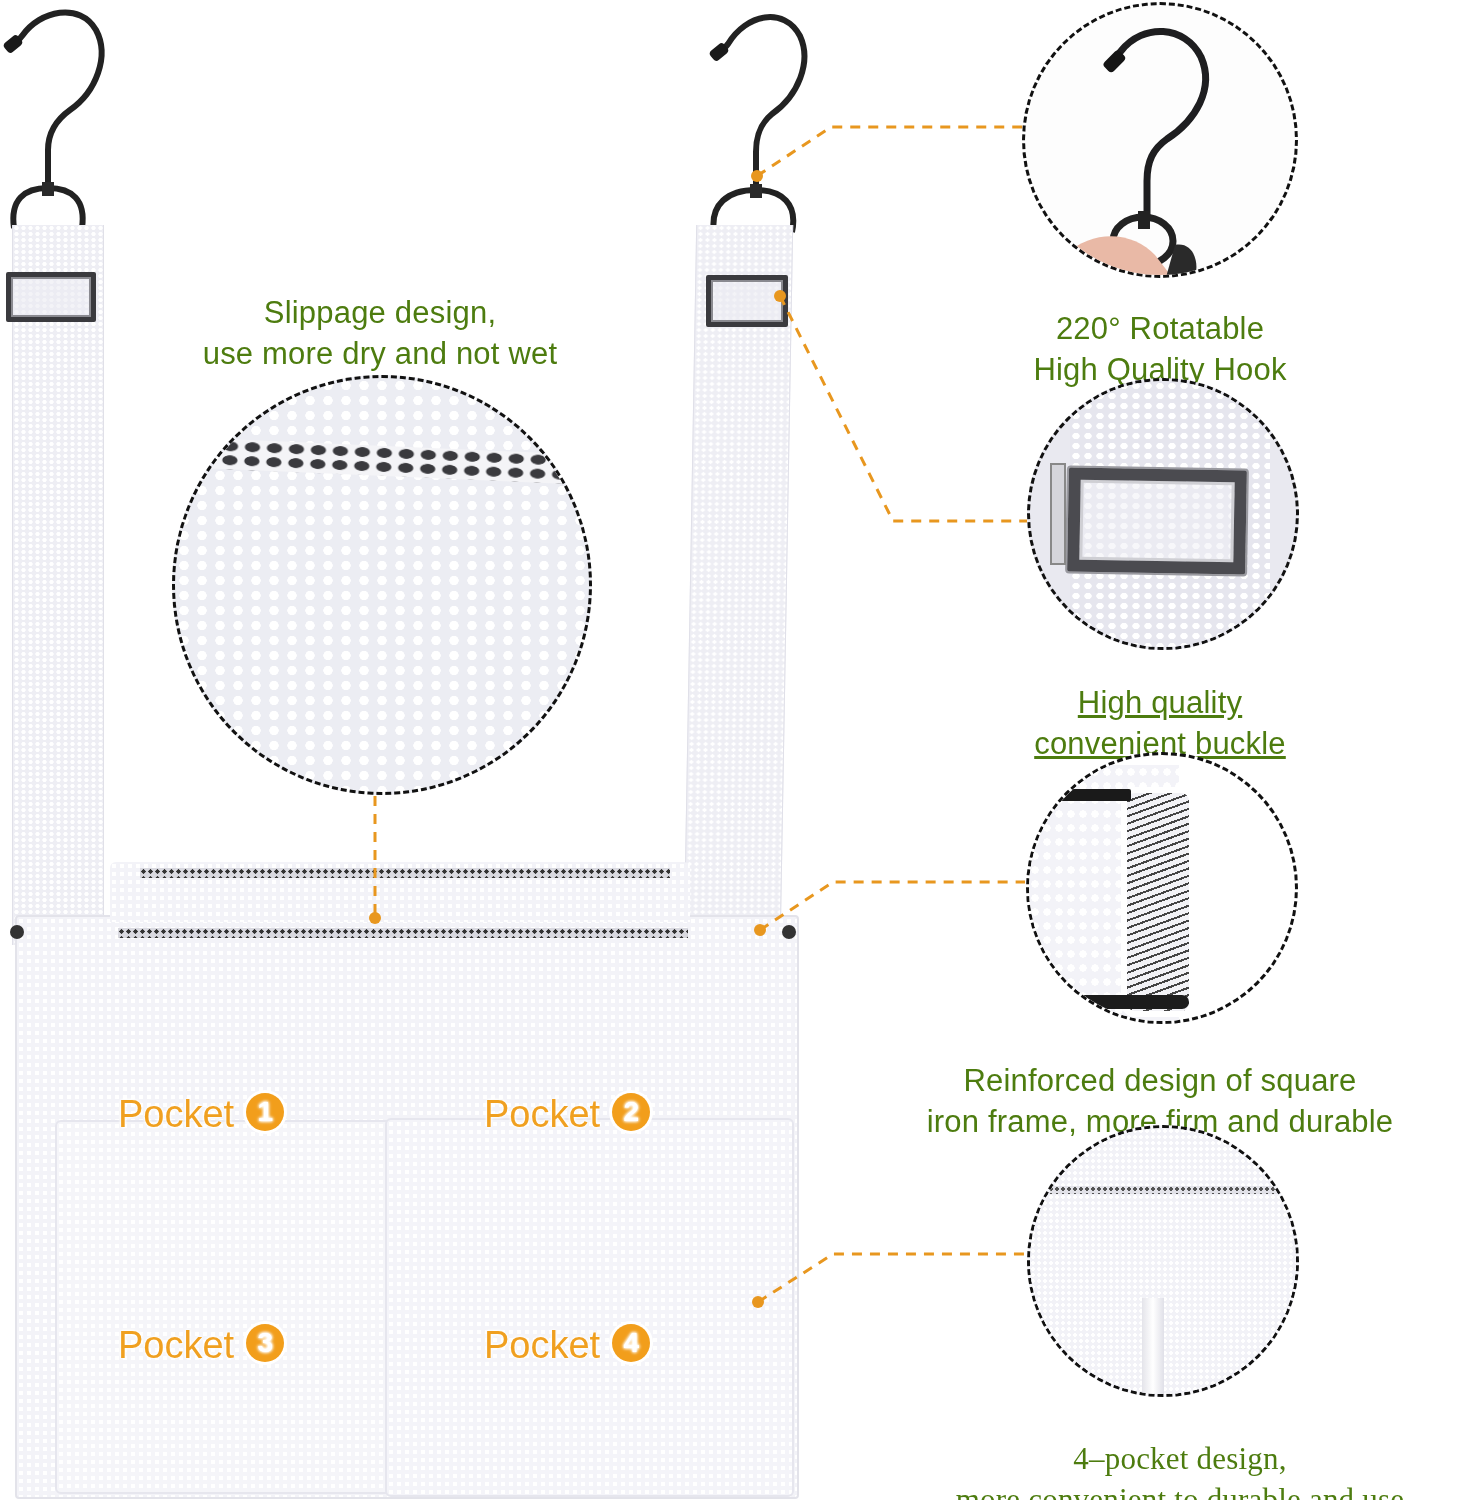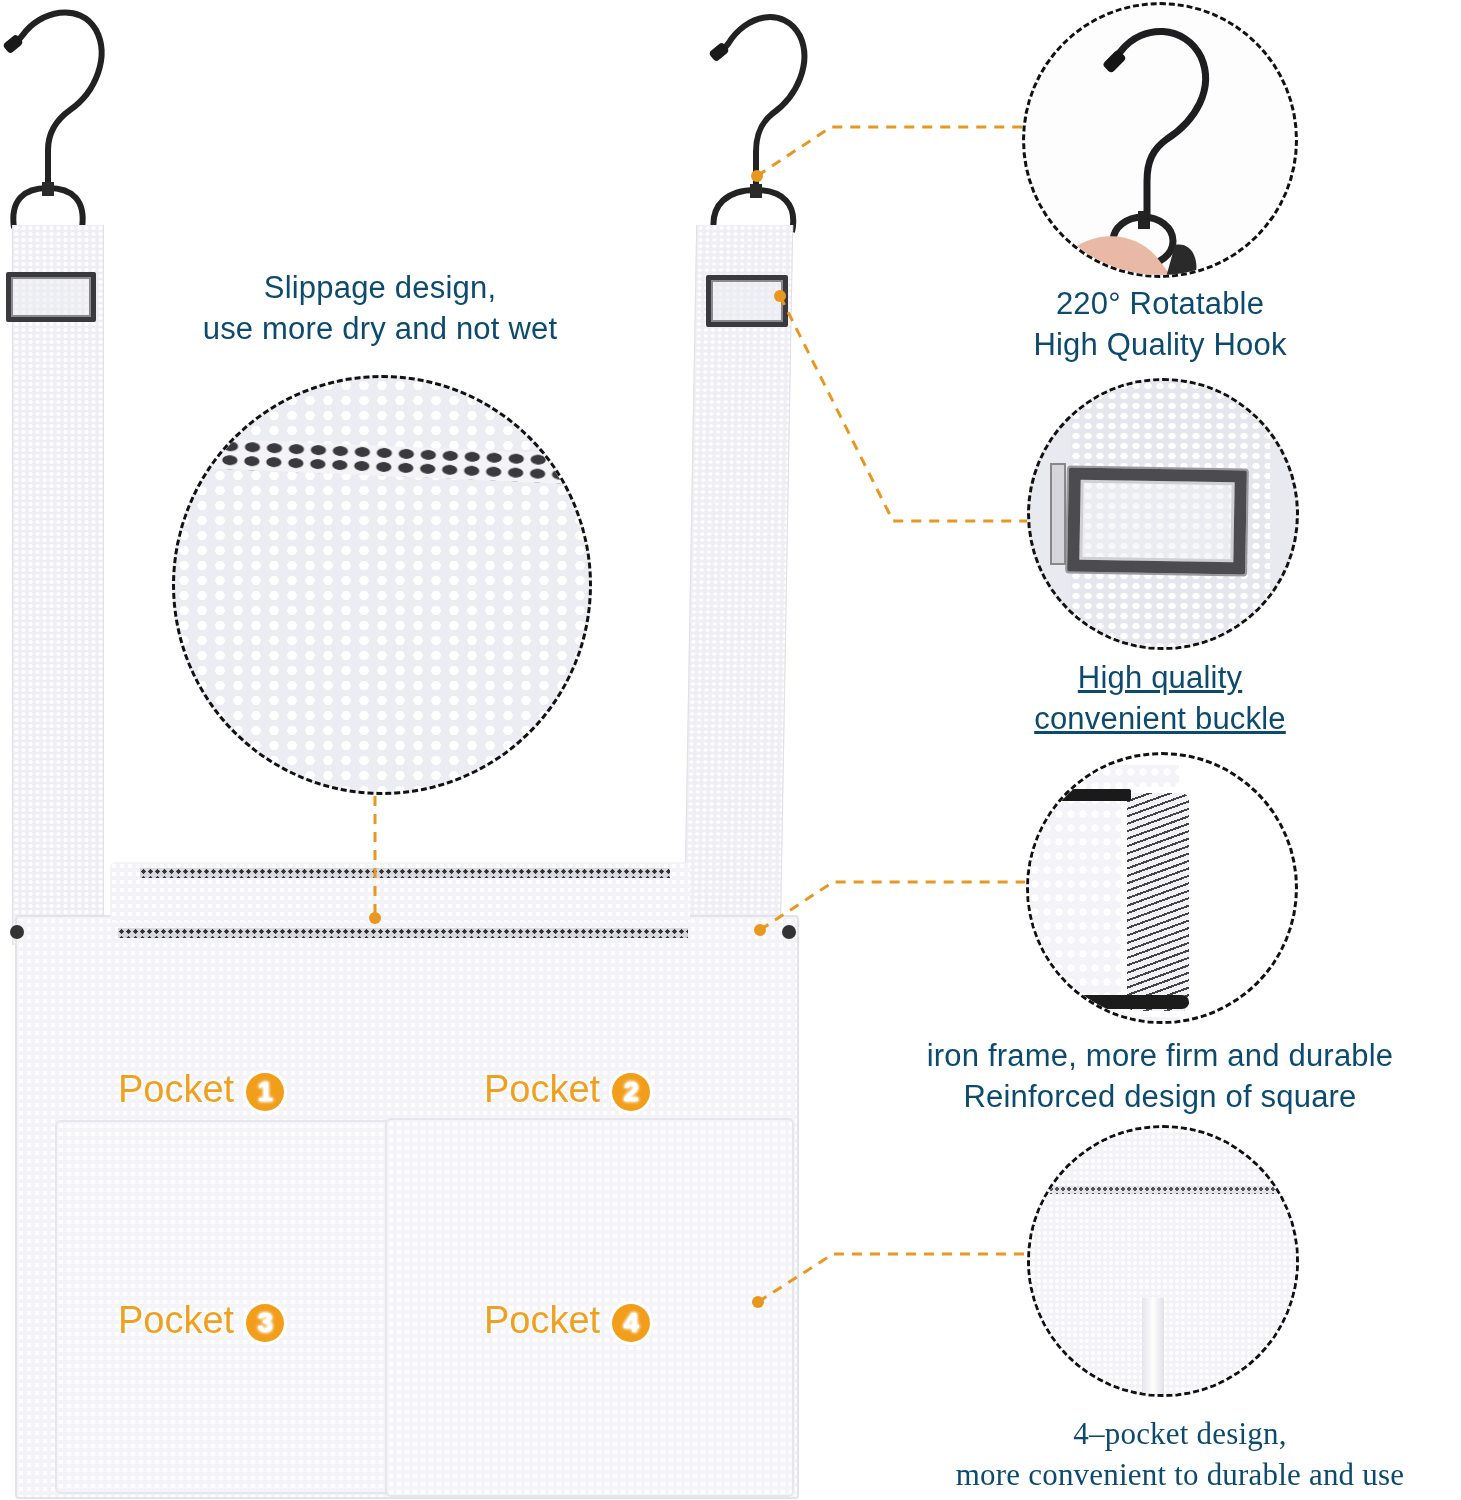--- a/index.html
+++ b/index.html
@@ -1,32 +1,32 @@
 <!DOCTYPE html>
 <html><head>
 <meta charset="utf-8">
 <style>
   html, body { margin:0; padding:0; background:#ffffff; }
   body { width:1461px; height:1500px; position:relative; overflow:hidden;
          font-family:"Liberation Sans", "DejaVu Sans", sans-serif; }
   .abs { position:absolute; }
-  .label { position:absolute; color:#0c4a6e; text-align:center; line-height:1.32;
-           font-size:31px; letter-spacing:0.2px; white-space:nowrap; }
+  .label { position:absolute; color:#4d7c0f; text-align:center; line-height:1.32;
+           font-size:31px; letter-spacing:0.2px; white-space:nowrap;margin-top:25px; }
   .circle { position:absolute; border:3px dashed #111; border-radius:50%;
             overflow:hidden; box-sizing:border-box; background:#fbfbfd; }
   .mesh { background-color:#f3f3f8;
           background-image:radial-gradient(circle, #ffffff 38%, rgba(255,255,255,0) 42%);
           background-size:8px 8px; }
   .strap { position:absolute; background-color:#eeeef4;
            background-image:radial-gradient(ellipse at center, #ffffff 40%, rgba(255,255,255,0) 46%);
            background-size:7px 6px; border-left:1px solid #e0e0e8; border-right:1px solid #e0e0e8; }
   .buckle { position:absolute; border:5px solid #3a3a3e; border-radius:2px; background:rgba(235,235,242,0.6);
             box-shadow: inset 0 0 0 2px #8a8a90; }
   .pocket-label { position:absolute; color:#f0a020; font-size:38px; white-space:nowrap;
-                  text-shadow: 0 0 3px #fff, 0 0 3px #fff, 0 0 4px #fff; display:flex; align-items:flex-end; gap:12px; }
+                  text-shadow: 0 0 3px #fff, 0 0 3px #fff, 0 0 4px #fff; display:flex; align-items:flex-start; gap:12px;margin-top:25px; }
   .num-badge { display:inline-flex; width:38px; height:38px; border-radius:50%; background:#f29e1b;
                color:#fff; font-weight:bold; font-size:28px; align-items:center; justify-content:center;
                box-shadow:0 0 0 3px #fff; }
   .dark-band { position:absolute; height:10px;
                background-image:radial-gradient(circle, #333 40%, rgba(0,0,0,0) 46%);
                background-size:7px 7px; background-color:#d9d9e0; }
   svg { position:absolute; overflow:visible; }
 </style>
 </head>
 <body>
@@ -139,22 +139,22 @@
 </div>
 
 <div class="circle" style="left:1026px;top:752px;width:272px;height:272px;background:#ffffff;">
   <div class="abs mesh" style="left:0;top:10px;width:150px;height:262px;background-size:12px 14px;"></div>
   <div class="abs" style="left:92px;top:32px;width:62px;height:218px;border:6px solid #ffffff;border-radius:14px;
               background-image:repeating-linear-gradient(160deg,#444 0 2px,#f2f2f6 2px 7px);"></div>
   <div class="abs" style="left:30px;top:34px;width:72px;height:12px;background:#1a1a1a;border-radius:2px;"></div>
   <div class="abs" style="left:40px;top:240px;width:120px;height:14px;background:#1c1c1c;border-radius:0 8px 8px 0;"></div>
 </div>
 <div class="label" style="left:870px;top:1036px;width:580px;">
+  <div>Reinforced design of square</div>
   <div>iron frame, more firm and durable</div>
-  <div>Reinforced design of square</div>
 </div>
 
 <div class="circle" style="left:1027px;top:1125px;width:272px;height:272px;background:#f6f6fa;">
   <div class="abs mesh" style="left:0;top:0;width:272px;height:272px;background-size:6px 6px;background-color:#f2f2f7;"></div>
   <div class="abs" style="left:0;top:58px;width:272px;height:8px;
               background-image:radial-gradient(circle,#555 38%,rgba(0,0,0,0) 46%);background-size:6px 6px;background-color:#e2e2e8;"></div>
   <div class="abs" style="left:112px;top:170px;width:22px;height:110px;background:linear-gradient(90deg,#e4e4ea,#ffffff,#e0e0e8);"></div>
 </div>
 <div class="label" style="left:880px;top:1414px;width:600px;font-family:Liberation Serif, serif;">
   <div>4–pocket design,</div>

